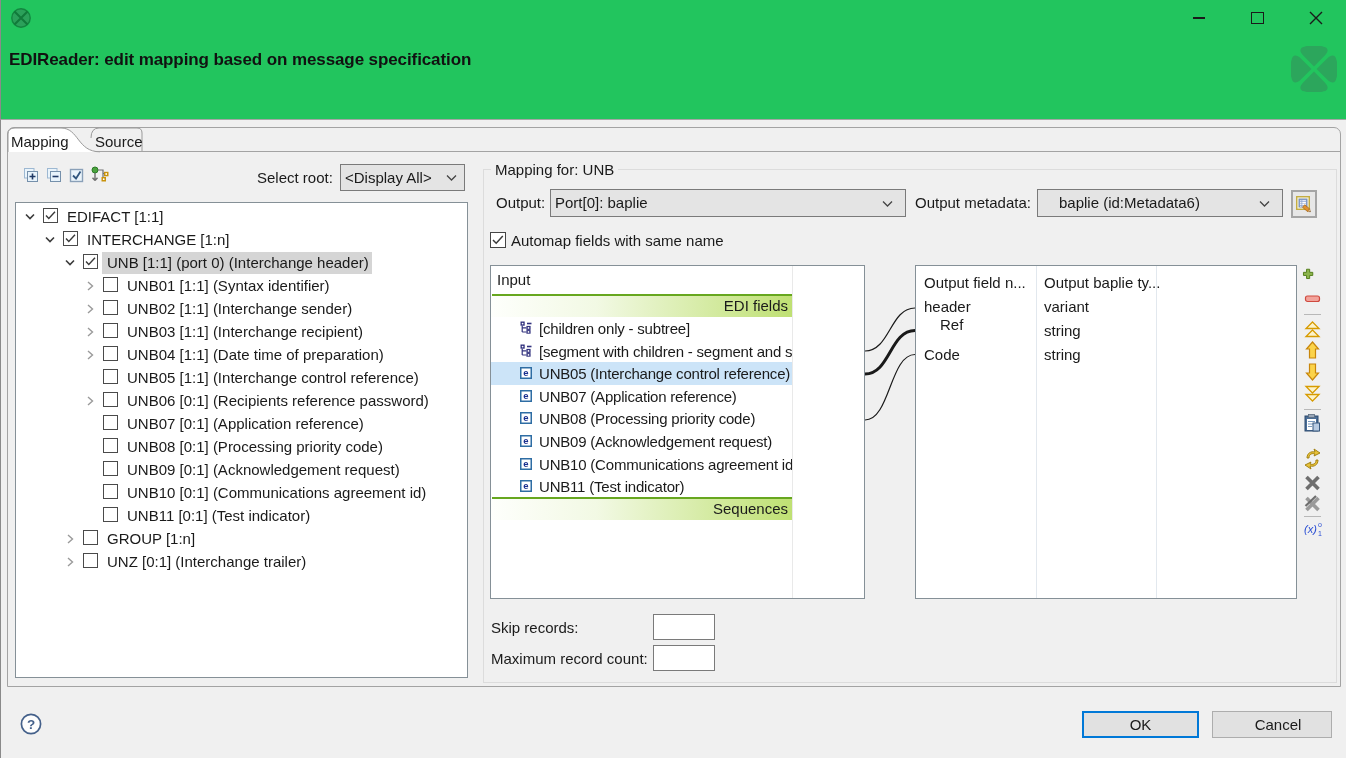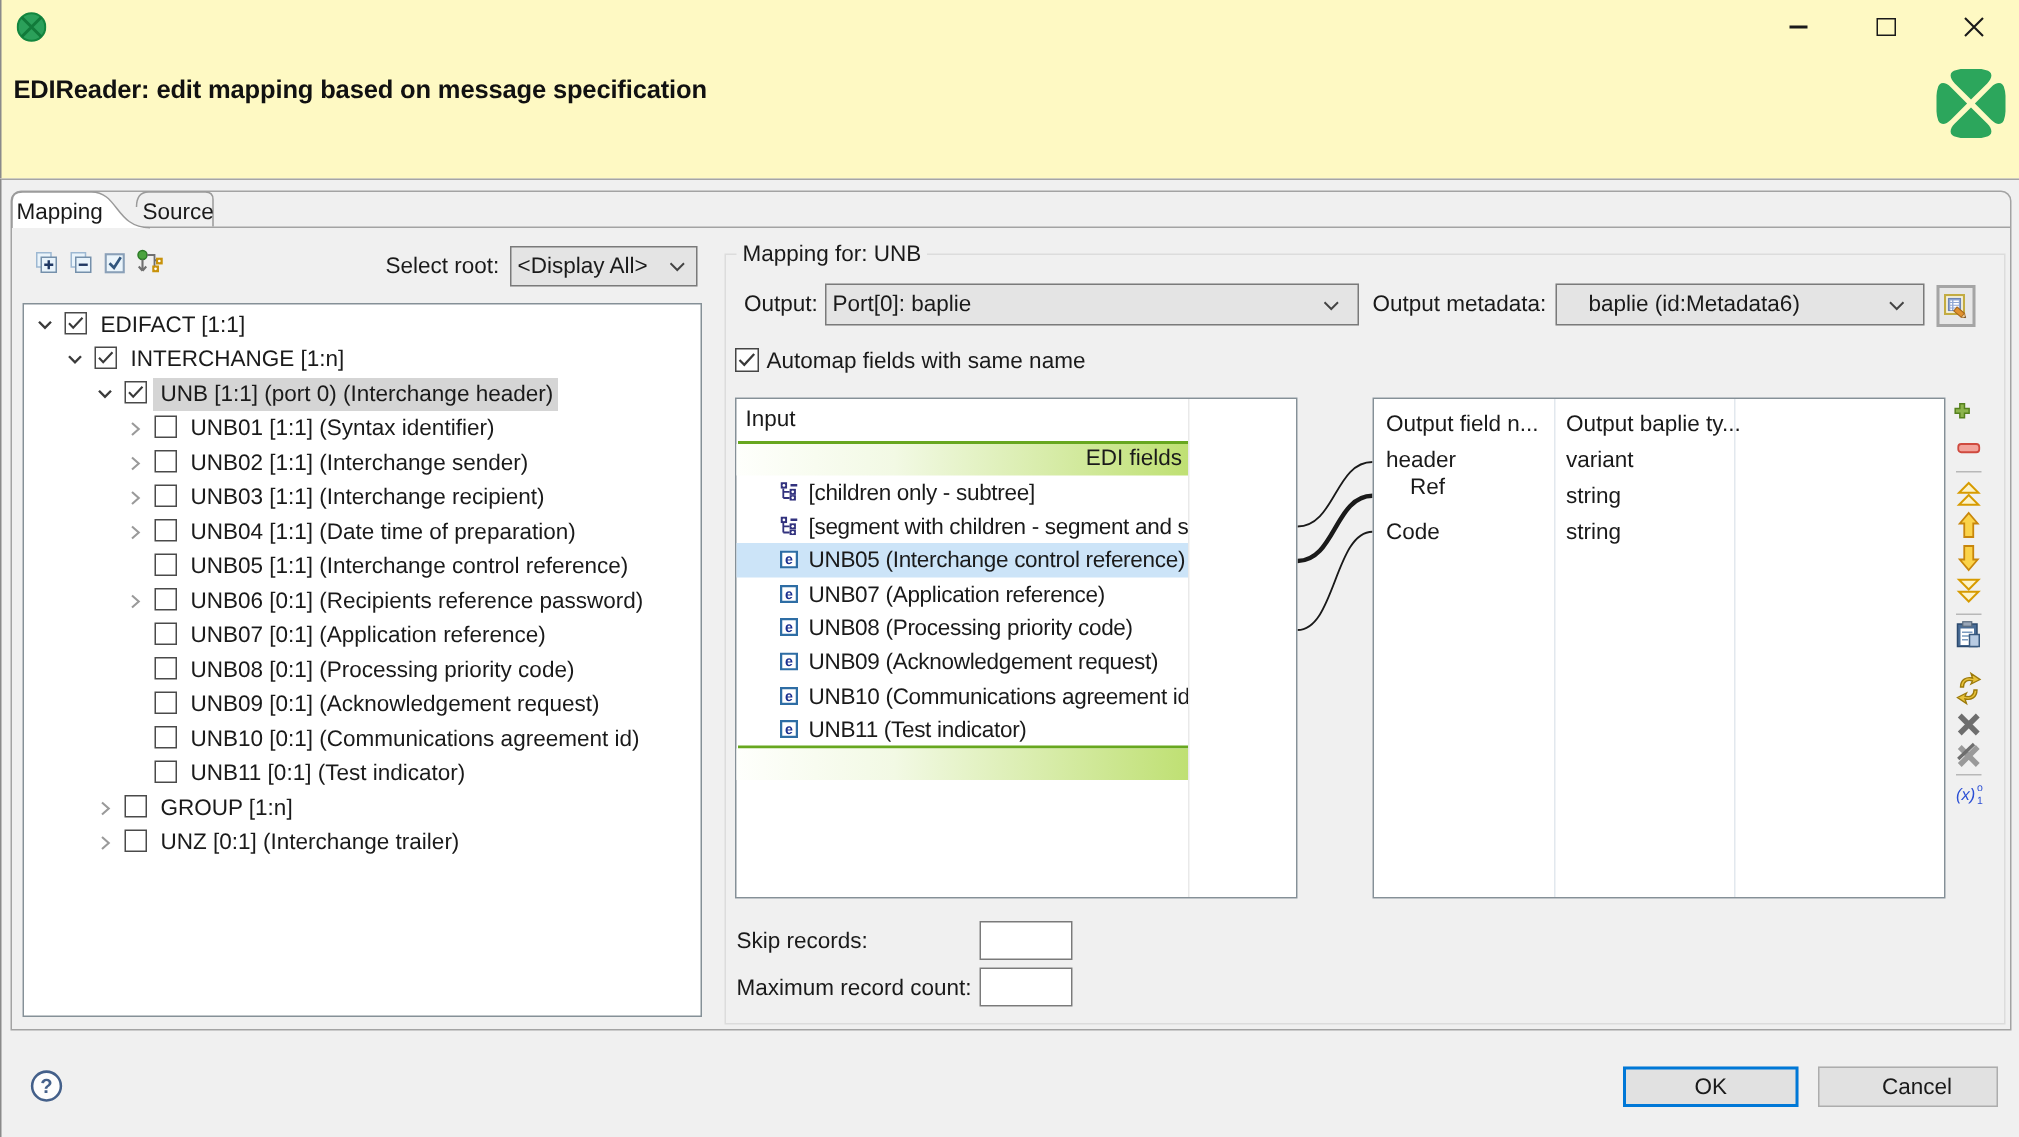--- a/index.html
+++ b/index.html
@@ -1,18 +1,18 @@
 <!DOCTYPE html>
 <html><head>
 <meta charset="utf-8">
 <style>
   * { margin:0; padding:0; box-sizing:border-box; }
   html,body { width:1346px; height:758px; overflow:hidden; }
   body { font-family:"Liberation Sans", sans-serif; font-size:15px; color:#1a1a1a; background:#fff; }
-  .win { position:relative; width:1346px; height:758px; background:#fef9c3; }
+  .win { position:relative; width:1346px; height:758px; background:#22c55e; }
   .abs { position:absolute; }
   .lower { position:absolute; left:0; top:119px; width:1346px; height:639px; background:#f0f0f0; border-top:1px solid #a5a5a5; border-left:1px solid #8a8a8a; }
   .leftedge { position:absolute; left:0; top:0; width:1px; height:119px; background:#8a8a8a; }
   .title { position:absolute; left:9px; top:50px; font-size:17px; font-weight:bold; color:#111; letter-spacing:-0.1px; }
   .folder { position:absolute; left:7px; top:127px; width:1334px; height:560px; border:1px solid #a3a3a3; border-radius:7px 7px 0 0; }
   .tabline { position:absolute; left:8px; top:151px; width:1332px; height:1px; background:#a3a3a3; }
   .panel { position:absolute; background:#fff; border:1px solid #859097; }
   .combo { position:absolute; background:#e4e4e4; border:1px solid #7a7a7a; line-height:25px; padding-left:4px; white-space:nowrap; overflow:hidden; }
   .lbl { position:absolute; white-space:nowrap; }
   .row { position:absolute; white-space:nowrap; }
@@ -198,20 +198,21 @@
   <div class="lbl" style="left:511px; top:232px;">Automap fields with same name</div>
 
   <div class="panel" style="left:490px; top:265px; width:375px; height:334px;"></div>
   <div class="row" style="left:497px; top:271px;">Input</div>
   <div class="abs" style="left:792px; top:266px; width:1px; height:332px; background:#e9e9e9;"></div>
   <div class="abs" style="left:492px; top:294px; width:300px; height:2px; background:#67a71f;"></div>
   <div class="abs" style="left:491px; top:296px; width:301px; height:21px; background:linear-gradient(to right,#fefffc,#f2f9e4 35%,#bfe073);"></div>
   <div class="row" style="left:492px; top:297px; width:296px; text-align:right;">EDI fields</div>
   <div class="abs" style="left:492px; top:497px; width:300px; height:2px; background:#67a71f;"></div>
   <div class="abs" style="left:491px; top:499px; width:301px; height:21px; background:linear-gradient(to right,#fefffc,#f2f9e4 35%,#bfe073);"></div>
+  <div class="row" style="left:492px; top:500px; width:296px; text-align:right;">Sequences</div>
   <svg class="abs" style="left:520px; top:321px;" width="12" height="13" viewBox="0 0 12 13">
       <rect x="0.5" y="0.5" width="4.2" height="4.2" fill="#32327e"></rect>
       <path d="M7,2.5 H11.5" stroke="#32327e" stroke-width="1.6"></path>
       <path d="M2.2,4.7 V11 M2.2,6.9 H6.4 M2.2,11 H6.4" stroke="#32327e" stroke-width="1.2" fill="none"></path>
       <rect x="6.4" y="4.9" width="4.2" height="4" fill="#32327e"></rect>
       <rect x="6.4" y="9.1" width="4.2" height="3.6" fill="#32327e"></rect>
       <circle cx="2.6" cy="2.6" r="0.9" fill="#fff"></circle>
       <circle cx="8.5" cy="6.9" r="0.9" fill="#fff"></circle>
       <circle cx="8.5" cy="10.9" r="0.9" fill="#fff"></circle>
     </svg>

